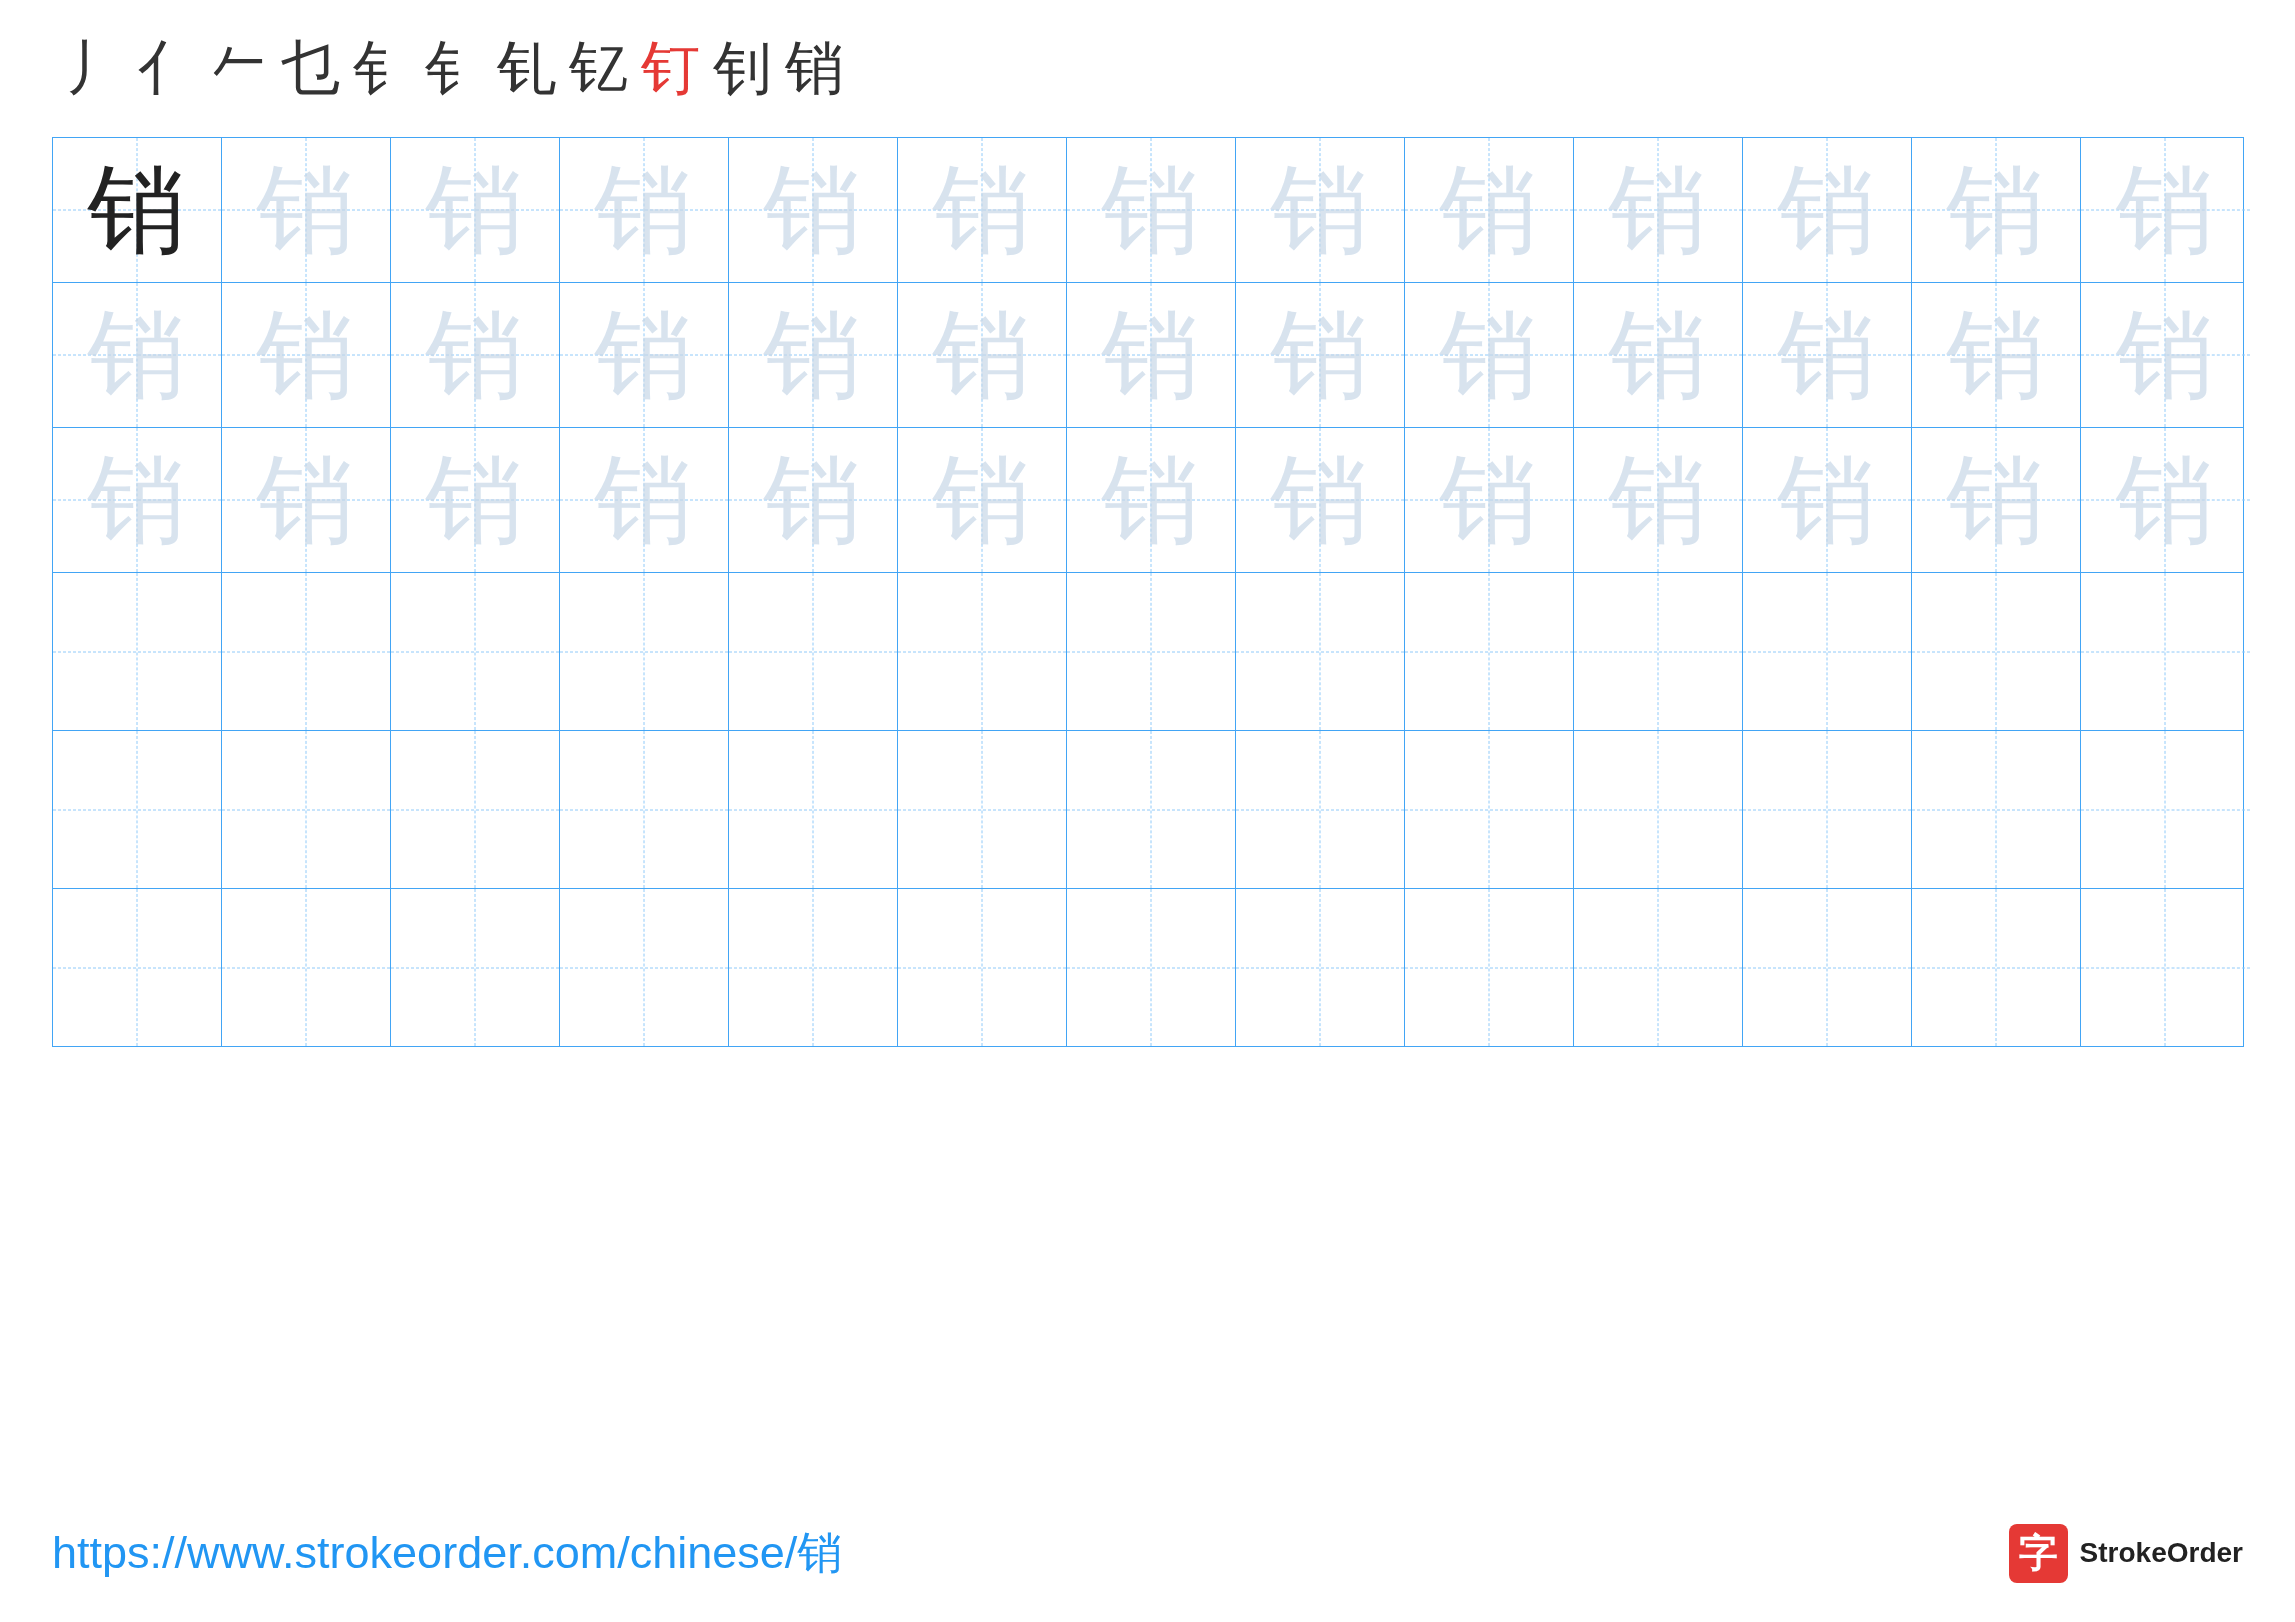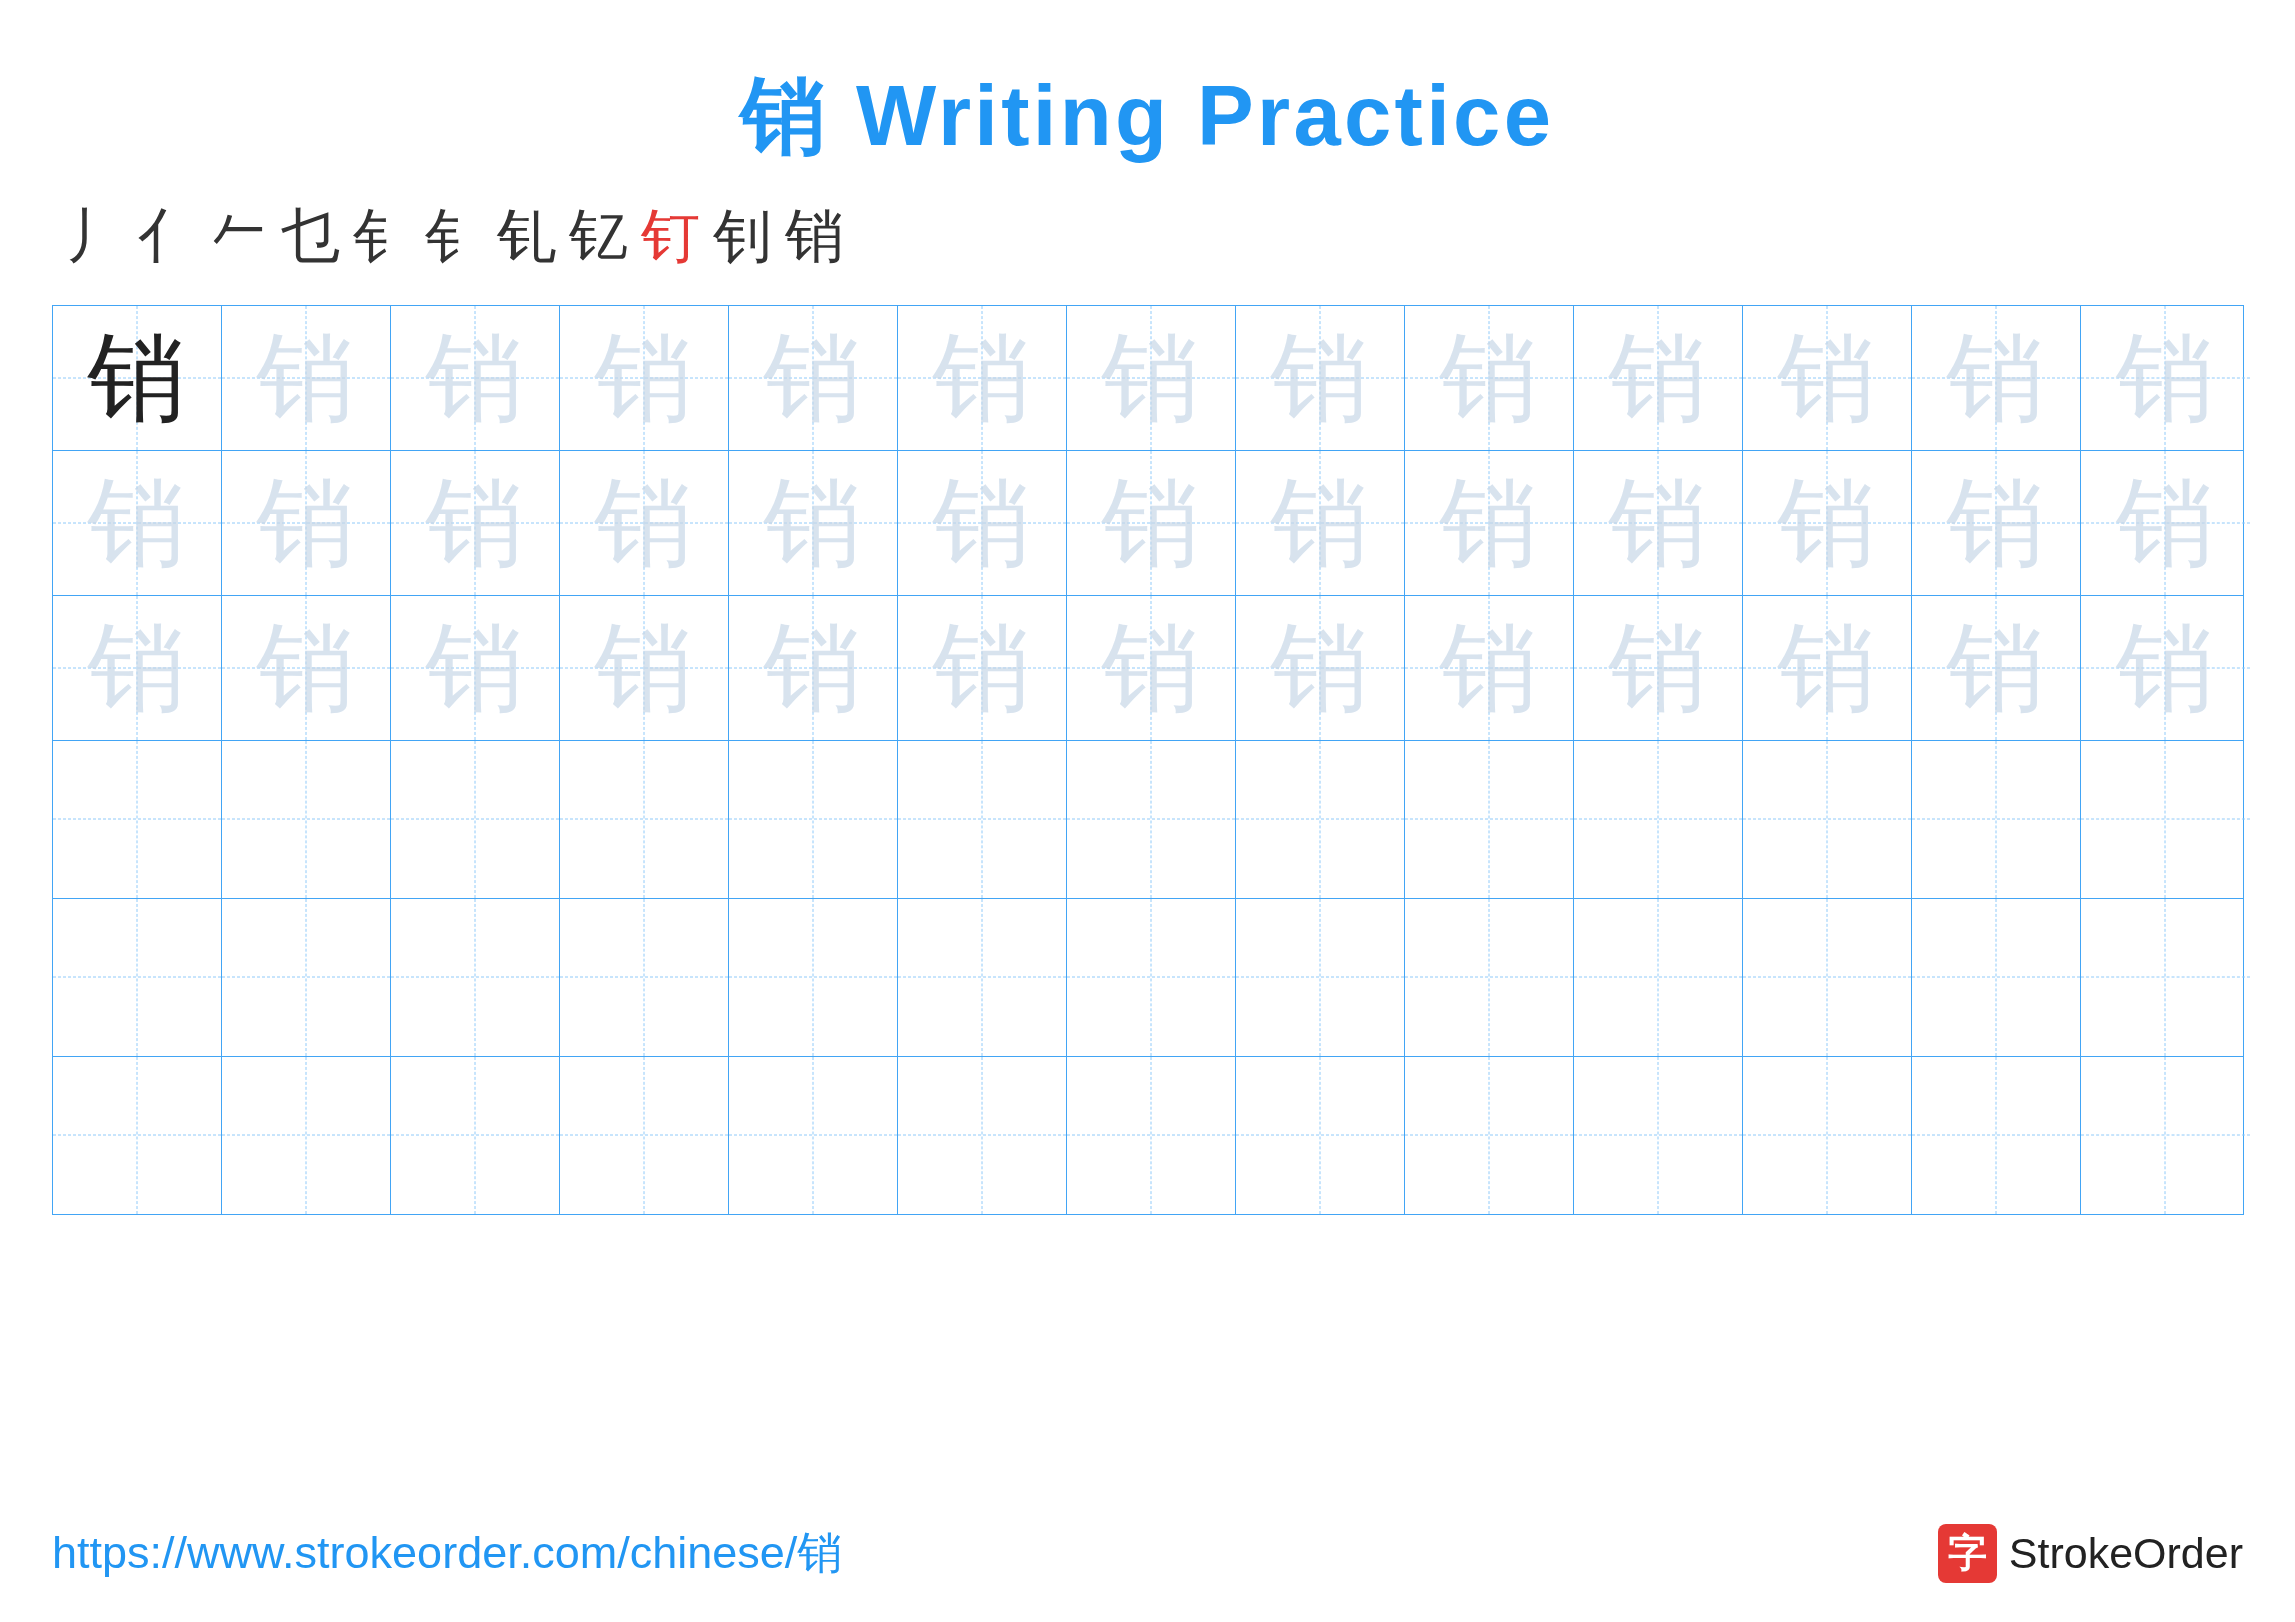--- a/index.html
+++ b/index.html
@@ -165,36 +165,35 @@
       display: flex;
       align-items: center;
       justify-content: center;
       color: white;
       font-size: 39px;
       font-weight: bold;
       font-family: serif;
     }
 
     .footer-logo-text {
-      font-size: 43px;
-      font-weight: normal;
+      font-size: 28px;
+      font-weight: bold;
       color: #222;
     }
 
     
     .grid-row.empty .grid-cell {
       height: 157px;
     }
   </style>
 </head>
 <body>
 
 <div class="page">
 
-  <h1 class="title">销 Writing Practice</h1>
 
   <div class="stroke-order-row">
     <div class="stroke-sequence">
 
       <span class="stroke-char">丿</span>
       <span class="stroke-char">亻</span>
       <span class="stroke-char">𠂉</span>
       <span class="stroke-char">乜</span>
       <span class="stroke-char">钅</span>
       <span class="stroke-char">钅</span>

